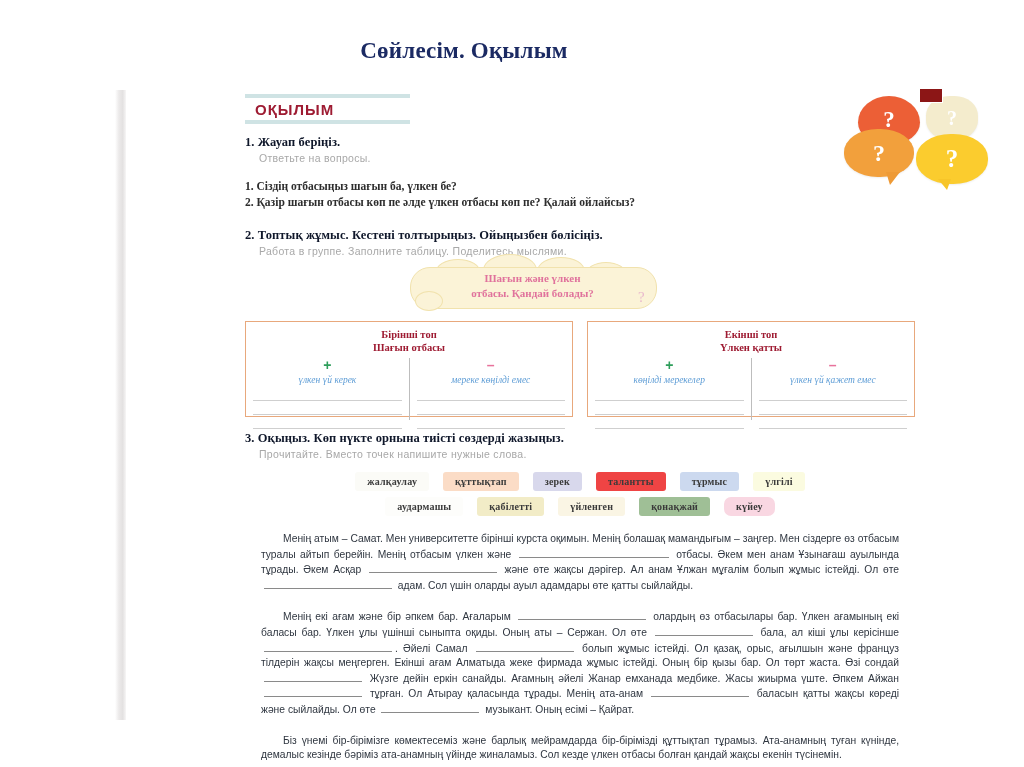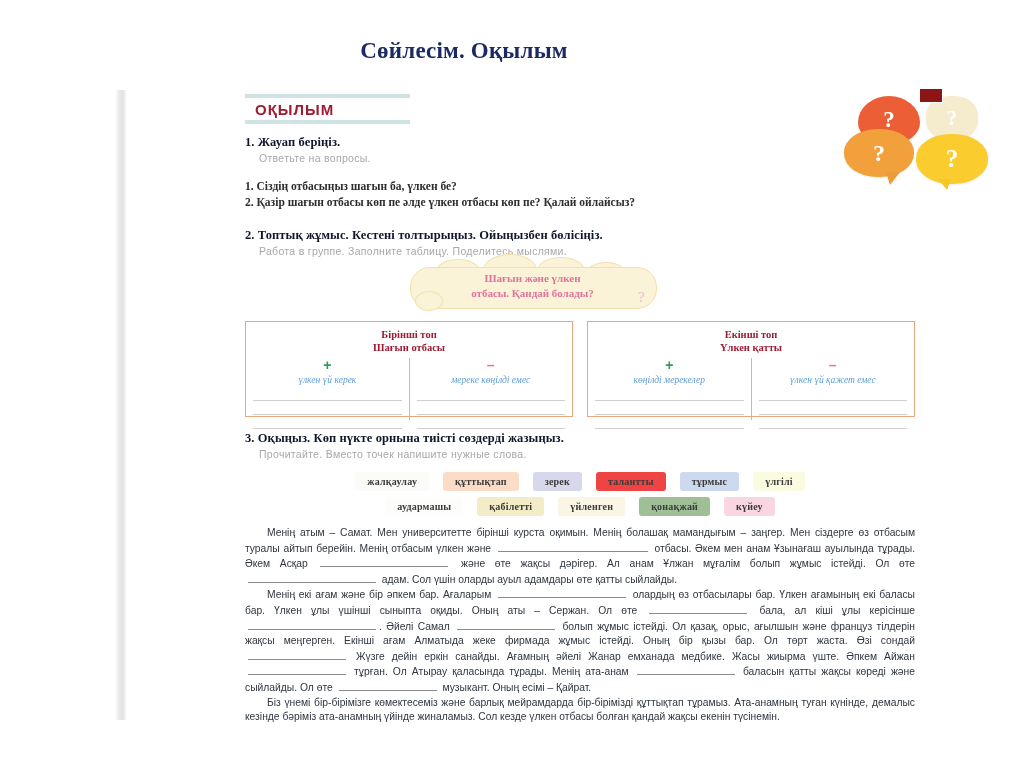--- a/index.html
+++ b/index.html
@@ -293,21 +293,21 @@
   
   .body-text {
     margin-top: 10px;
     font-family: "Liberation Sans", sans-serif;
     font-size: 10.3px;
     line-height: 14.6px;
     color: #2f3640;
     text-align: justify;
   }
   .body-text p {
-    margin: 0;
+    margin: 16px;
     text-indent: 22px;
     text-align: justify;
   }
   .blank {
     display: inline-block;
     border-bottom: 1px solid #8a8a8a;
     vertical-align: baseline;
     height: 10px;
     margin: 0 3px;
   }
@@ -434,21 +434,21 @@
         <span class="chip" style="background: rgb(216, 216, 236);">зерек</span>
         <span class="chip" style="background: #ef4444;">талантты</span>
         <span class="chip" style="background: rgb(204, 217, 239);">тұрмыс</span>
         <span class="chip" style="background: rgb(251, 251, 224);">үлгілі</span>
       </div>
       <div class="chip-row">
         <span class="chip" style="background: rgb(253, 253, 251);">аудармашы</span>
         <span class="chip" style="background: rgb(242, 236, 199);">қабілетті</span>
         <span class="chip" style="background: rgb(250, 245, 228);">үйленген</span>
         <span class="chip" style="background: rgb(159, 191, 150);">қонақжай</span>
-        <span class="chip" style="background: rgb(249, 215, 226);">күйеу</span>
+        <span class="chip" style="background: rgb(249, 215, 226); border-radius: 7px;">күйеу</span>
       </div>
     </div>
 
     <div class="body-text">
 
       <p><span>Менің атым – Самат. Мен университетте бірінші курста оқимын. Менің болашақ мамандығым – заңгер. Мен сіздерге өз отбасым туралы айтып берейін. Менің отбасым үлкен және </span><span class="blank b-xl"></span><span> отбасы. Әкем мен анам Ұзынағаш ауылында тұрады. Әкем Асқар </span><span class="blank b-lg"></span><span> және өте жақсы дәрігер. Ал анам Ұлжан мұғалім болып жұмыс істейді. Ол өте </span><span class="blank b-lg"></span><span> адам. Сол үшін оларды ауыл адамдары өте қатты сыйлайды.</span></p>
 
       <p><span>Менің екі ағам және бір әпкем бар. Ағаларым </span><span class="blank b-lg"></span><span> олардың өз отбасылары бар. Үлкен ағамының екі баласы бар. Үлкен ұлы үшінші сыныпта оқиды. Оның аты – Сержан. Ол өте </span><span class="blank b-md"></span><span> бала, ал кіші ұлы керісінше </span><span class="blank b-lg"></span><span>. Әйелі Самал </span><span class="blank b-md"></span><span> болып жұмыс істейді. Ол қазақ, орыс, ағылшын және француз тілдерін жақсы меңгерген. Екінші ағам Алматыда жеке фирмада жұмыс істейді. Оның бір қызы бар. Ол төрт жаста. Өзі сондай </span><span class="blank b-md"></span><span> Жүзге дейін еркін санайды. Ағамның әйелі Жанар емханада медбике. Жасы жиырма үште. Әпкем Айжан </span><span class="blank b-md"></span><span> тұрған. Ол Атырау қаласында тұрады. Менің ата-анам </span><span class="blank b-md"></span><span> баласын қатты жақсы көреді және сыйлайды. Ол өте </span><span class="blank b-md"></span><span> музыкант. Оның есімі – Қайрат.</span></p>
 
       <p><span>Біз үнемі бір-бірімізге көмектесеміз және барлық мейрамдарда бір-бірімізді құттықтап тұрамыз. Ата-анамның туған күнінде, демалыс кезінде бәріміз ата-анамның үйінде жиналамыз. Сол кезде үлкен отбасы болған қандай жақсы екенін түсінемін.</span></p>

